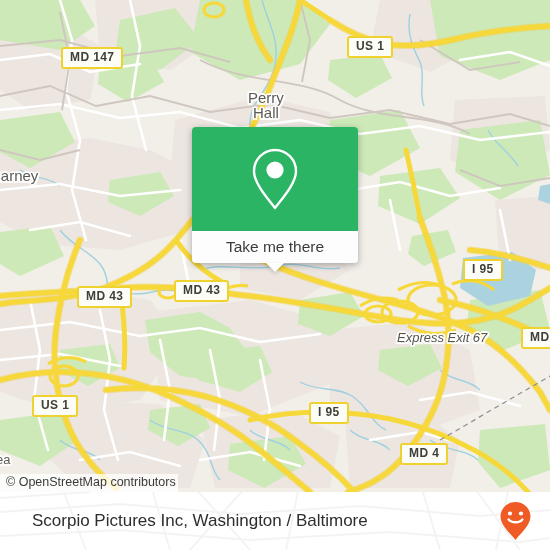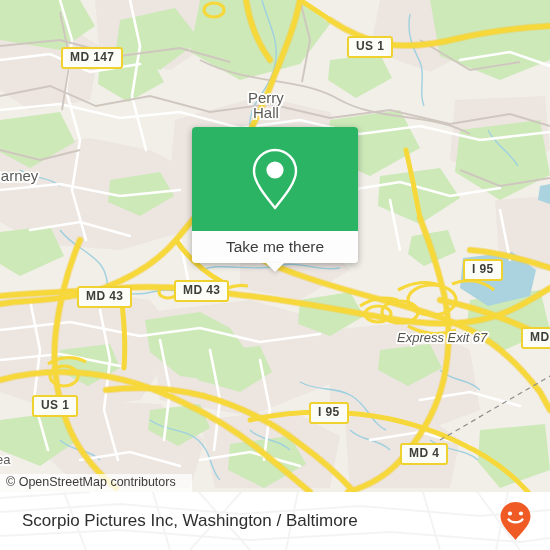--- a/index.html
+++ b/index.html
@@ -119,21 +119,21 @@
     border-right: 9px solid transparent;
     border-top: 9px solid #fdfdfd;
     filter: drop-shadow(0 2px 2px rgba(0,0,0,.16));
   }
 
   
   #attribution {
     position: absolute;
     left: 0;
     bottom: 0;
-    padding: 1px 16px 2px 6px;
+    padding: 1px 2px 2px 6px;
     background: rgba(255,255,255,.78);
     color: #3b3b3b;
     font-size: 12.5px;
     line-height: 15px;
     font-family: "Liberation Sans", sans-serif;
     white-space: nowrap;
   }
 
   
   #footer {
@@ -149,21 +149,21 @@
     overflow: hidden;
   }
   #footer-watermark {
     position: absolute;
     left: 0; top: 0;
     width: 550px; height: 58px;
     opacity: .5;
   }
   #footer-title {
     position: relative;
-    margin-left: 22px;
+    margin-left: 32px;
     color: #2e2e2e;
     font-size: 17px;
     white-space: nowrap;
     font-family: "Liberation Sans", sans-serif;
   }
   #moovit-logo {
     position: relative;
     margin-right: 18px;
     display: flex;
     align-items: center;

